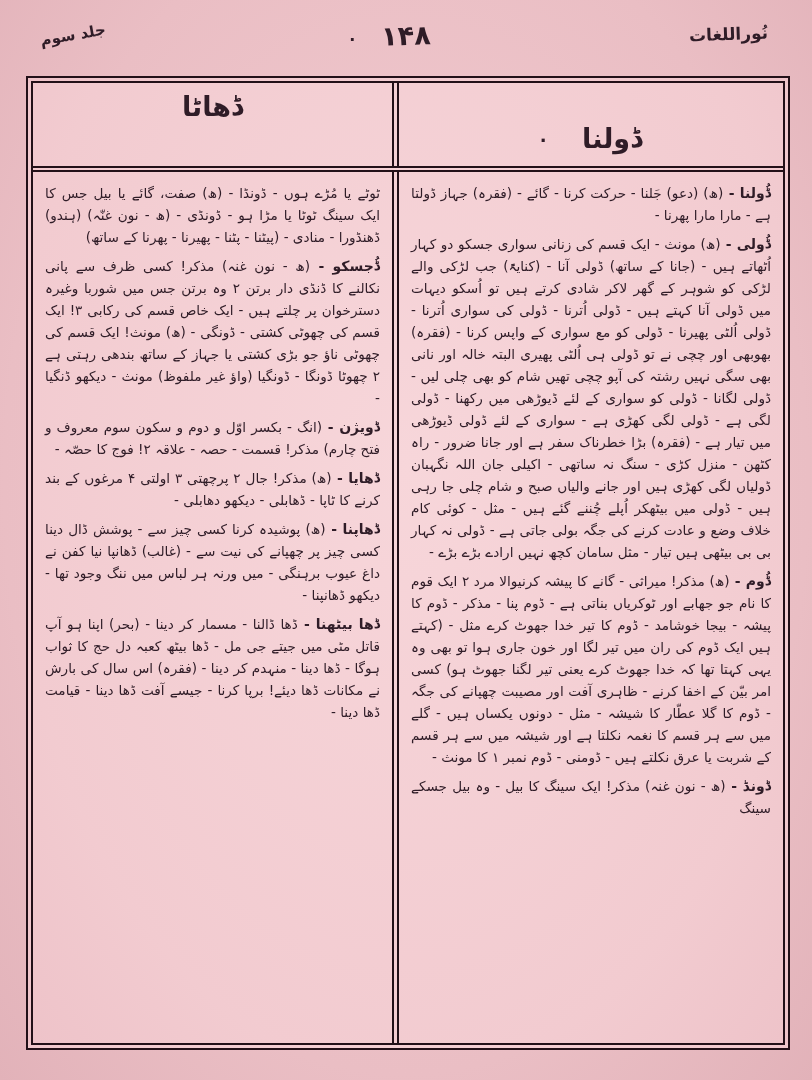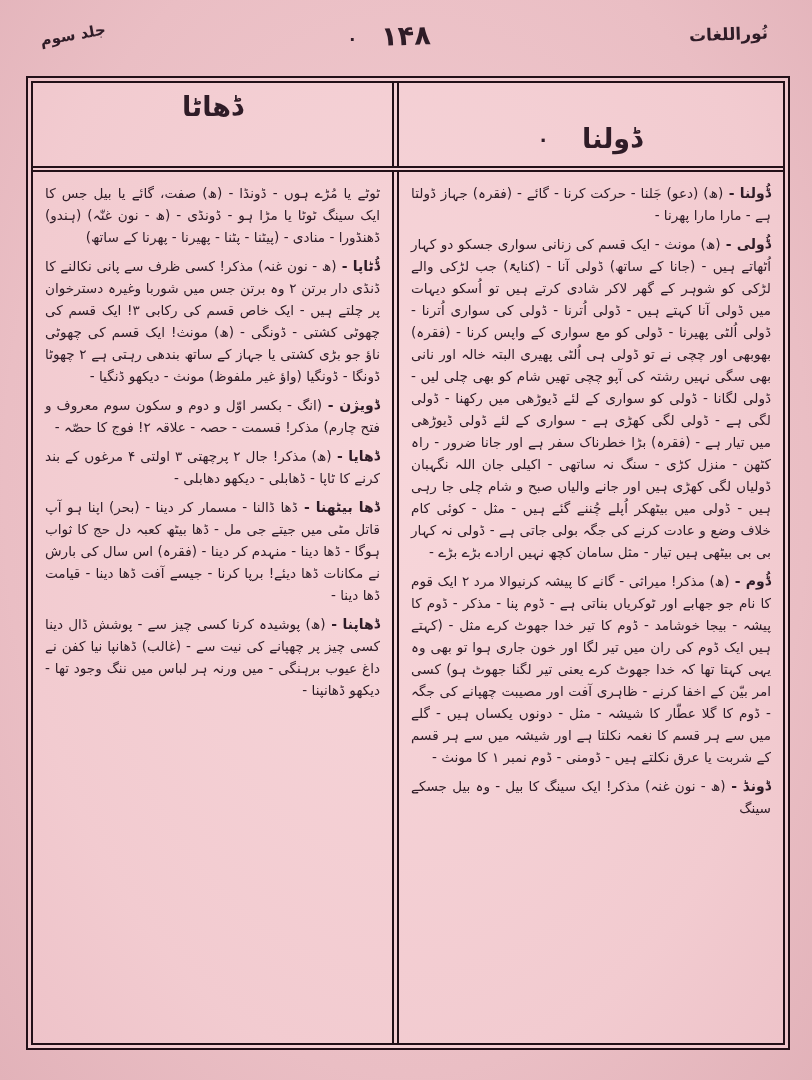--- a/index.html
+++ b/index.html
@@ -121,43 +121,43 @@
       <div class="vdiv"></div>
 
       <div class="bcell left">
 
           <p class="entry">
             
             <span class="entry-text">ٹوٹے یا مُڑے ہوں - ڈونڈا - (ھ) صفت، گائے یا بیل جس کا ایک سینگ ٹوٹا یا مڑا ہو - ڈونڈی - (ھ - نون غنّہ) (ہندو) ڈھنڈورا - منادی - (پیٹنا - پٹنا - پھیرنا - پھرنا کے ساتھ)</span>
           </p>
 
           <p class="entry">
-            <b class="headword">ڈُٹاپا</b>
+            <b class="headword">ڈُجسکو</b>
             <span class="entry-text">(ھ - نون غنہ) مذکر! کسی ظرف سے پانی نکالنے کا ڈنڈی دار برتن ۲ وہ برتن جس میں شوربا وغیرہ دسترخوان پر چلتے ہیں - ایک خاص قسم کی رکابی ۳! ایک قسم کی چھوٹی کشتی - ڈونگی - (ھ) مونث! ایک قسم کی چھوٹی ناؤ جو بڑی کشتی یا جہاز کے ساتھ بندھی رہتی ہے ۲ چھوٹا ڈونگا - ڈونگیا (واؤ غیر ملفوظ) مونث - دیکھو ڈنگیا -</span>
           </p>
 
 
           <p class="entry">
             <b class="headword">ڈویژن</b>
             <span class="entry-text">(انگ - بکسر اوّل و دوم و سکون سوم معروف و فتح چارم) مذکر! قسمت - حصہ - علاقہ ۲! فوج کا حصّہ -</span>
           </p>
 
           <p class="entry">
             <b class="headword">ڈھایا</b>
             <span class="entry-text">(ھ) مذکر! جال ۲ پرچھتی ۳ اولتی ۴ مرغوں کے بند کرنے کا ٹاپا - ڈھابلی - دیکھو دھابلی -</span>
           </p>
 
           <p class="entry">
-            <b class="headword">ڈھا بیٹھنا</b>
-            <span class="entry-text">ڈھا ڈالنا - مسمار کر دینا - (بحر) اپنا ہو آپ قاتل مٹی میں جیتے جی مل - ڈھا بیٹھ کعبہ دل حج کا ثواب ہوگا - ڈھا دینا - منہدم کر دینا - (فقرہ) اس سال کی بارش نے مکانات ڈھا دیئے! برپا کرنا - جیسے آفت ڈھا دینا - قیامت ڈھا دینا -</span>
+            <b class="headword">ڈھاپنا</b>
+            <span class="entry-text">(ھ) پوشیدہ کرنا کسی چیز سے - پوشش ڈال دینا کسی چیز پر چھپانے کی نیت سے - (غالب) ڈھانپا نیا کفن نے داغ عیوب برہنگی - میں ورنہ ہر لباس میں ننگ وجود تھا - دیکھو ڈھانپنا -</span>
           </p>
 
           <p class="entry">
-            <b class="headword">ڈھاپنا</b>
-            <span class="entry-text">(ھ) پوشیدہ کرنا کسی چیز سے - پوشش ڈال دینا کسی چیز پر چھپانے کی نیت سے - (غالب) ڈھانپا نیا کفن نے داغ عیوب برہنگی - میں ورنہ ہر لباس میں ننگ وجود تھا - دیکھو ڈھانپنا -</span>
+            <b class="headword">ڈھا بیٹھنا</b>
+            <span class="entry-text">ڈھا ڈالنا - مسمار کر دینا - (بحر) اپنا ہو آپ قاتل مٹی میں جیتے جی مل - ڈھا بیٹھ کعبہ دل حج کا ثواب ہوگا - ڈھا دینا - منہدم کر دینا - (فقرہ) اس سال کی بارش نے مکانات ڈھا دیئے! برپا کرنا - جیسے آفت ڈھا دینا - قیامت ڈھا دینا -</span>
           </p>
 
         </div>
 
     </div>
   </div>
 
 </div>
 
 </body></html>

